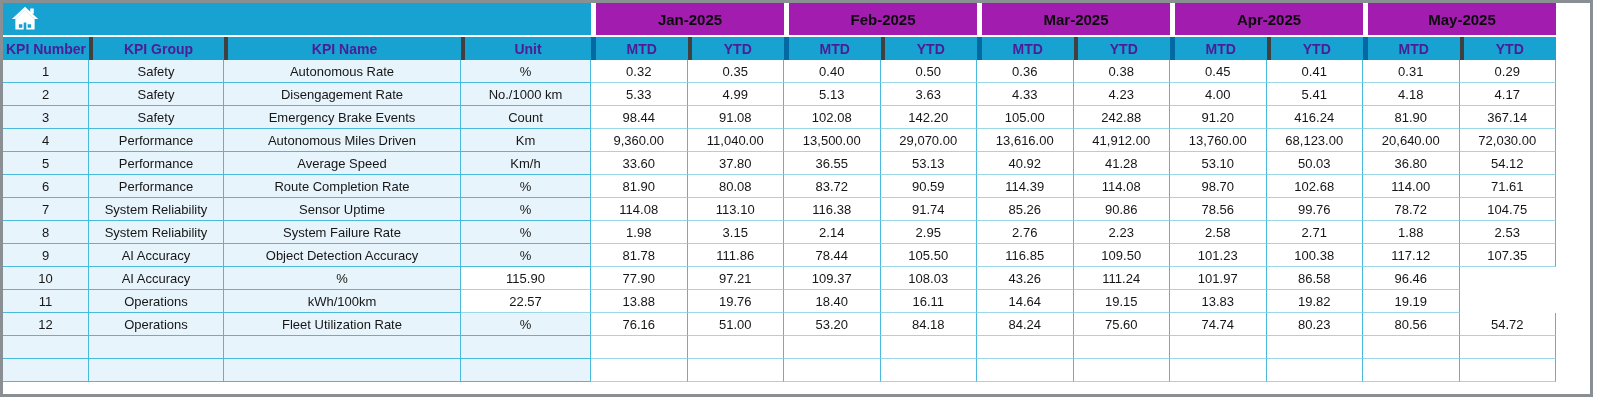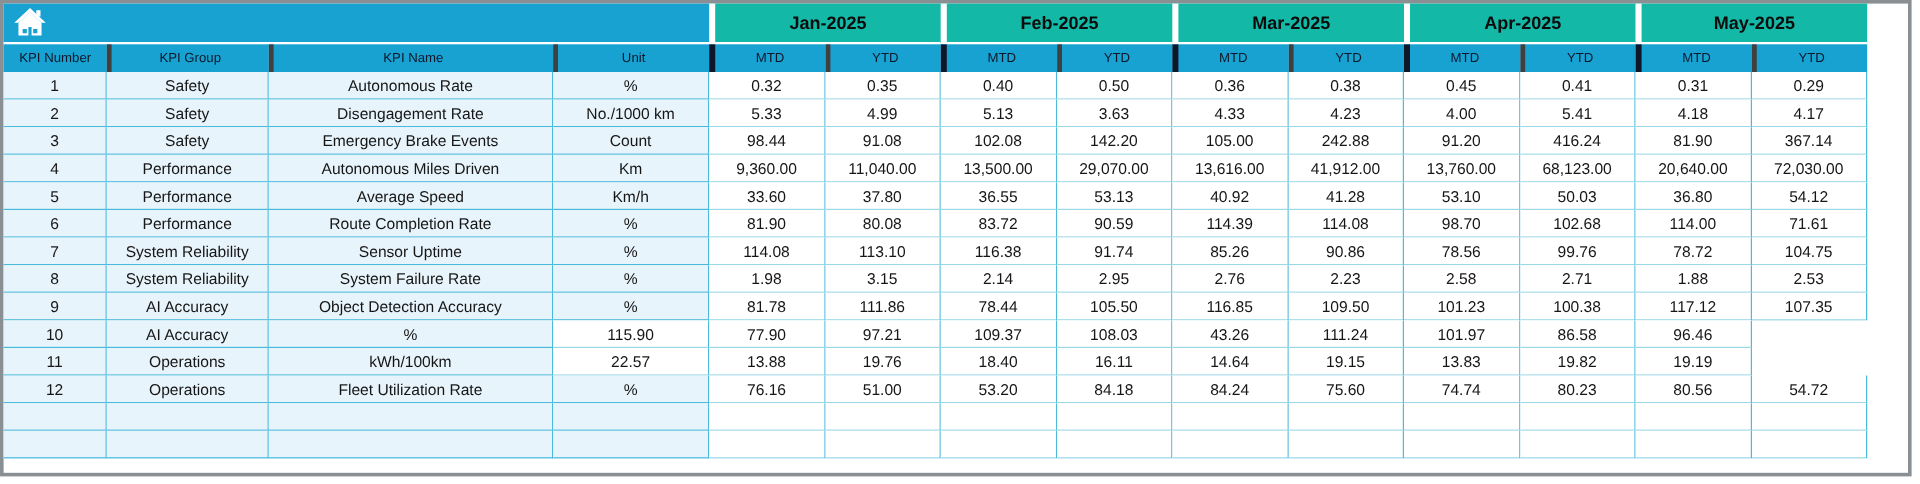--- a/index.html
+++ b/index.html
@@ -15,29 +15,29 @@
 
   .cell { display:flex; align-items:center; justify-content:center;
           box-sizing:border-box; overflow:hidden; white-space:nowrap;
           font-size:13px; color:#161616; }
 
   
   .band1 { height:34px; }
   .corner { grid-column:1 / span 4; background:#17a2d2;
             justify-content:flex-start; padding-left:8px;
             border-bottom:2px solid #ffffff; }
-  .month  { grid-column:span 2; background:#14b8a6; color:#0c0c0c;
+  .month  { grid-column:span 2; background:#a21caf; color:#0c0c0c;
             font-weight:bold; font-size:15px;
             border-left:5px solid #ffffff; border-bottom:2px solid #ffffff; }
 
   
   .band2 { height:23px; }
-  .hdr { background:#17a2d2; color:#0f172a; font-weight:normal; font-size:11px; }
+  .hdr { background:#17a2d2; color:#4c1d95; font-weight:bold; font-size:14px; }
   .sep2 { border-left:4px solid #404040; }
-  .sep5 { border-left:5px solid #0f172a; }
+  .sep5 { border-left:5px solid #0369a1; }
 
   
   .data-row { height:23px; }
   .left { background:#e8f4fb;
           border-right:1px solid #49b9dc; border-bottom:1px solid #49b9dc; }
   .val  { background:#ffffff;
           border-right:1px solid #49b9dc; border-bottom:1px solid #9ad8e8; }
 
   .home-icon { width:28px; height:28px; display:block; }
 </style>

